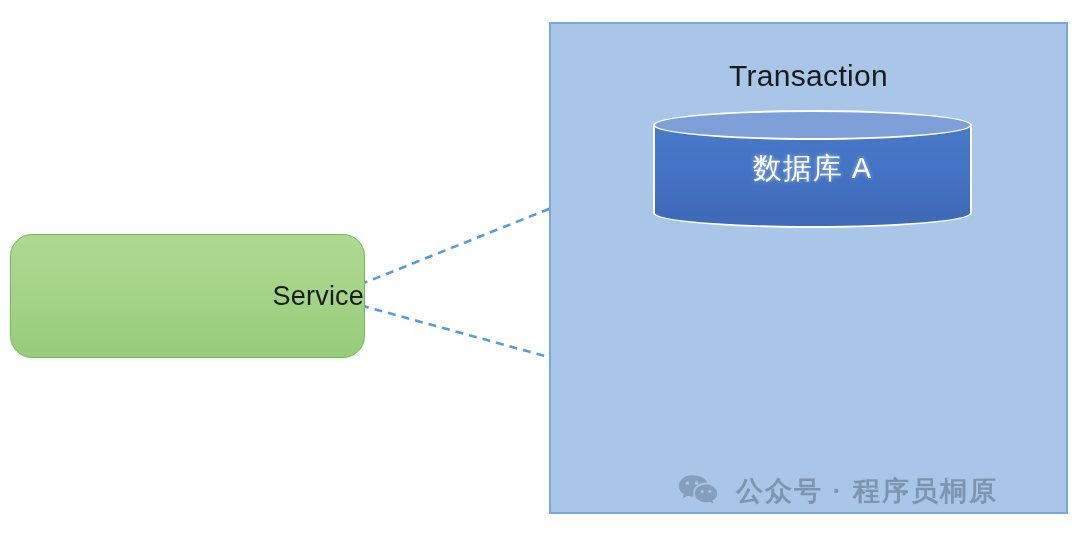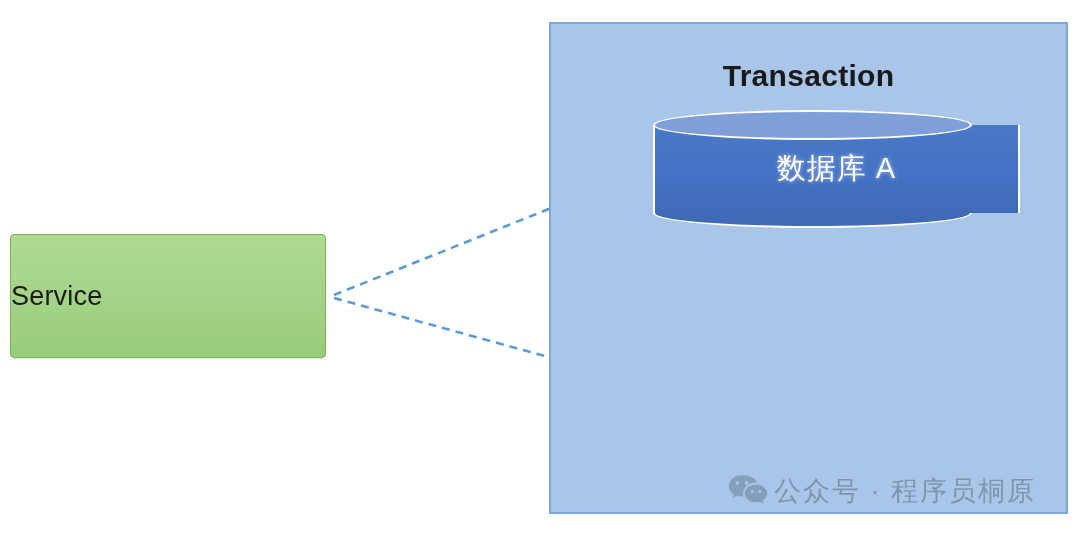--- a/index.html
+++ b/index.html
@@ -17,29 +17,29 @@
     height: 538px;
     background: #ffffff;
     overflow: hidden;
   }
 
   
   #service-node {
     position: absolute;
     left: 10px;
     top: 234px;
-    width: 316px;
+    width: 355px;
     height: 124px;
-    border-radius: 4px;
+    border-radius: 22px;
     background: linear-gradient(180deg, #adda90 0%, #a5d489 45%, #97cc79 100%);
     border: 1.5px solid #7cb45e;
     box-sizing: border-box;
     display: flex;
     align-items: center;
-    justify-content: flex-start;
+    justify-content: flex-end;
     box-shadow: 0 1px 2px rgba(0,0,0,0.08);
   }
   #service-label {
     font-size: 27px;
     color: #1b1b1b;
     letter-spacing: 0.2px;
     line-height: 1;
   }
 
   
@@ -53,31 +53,30 @@
     border: 2px solid #7ba7dc;
     box-sizing: border-box;
   }
   #transaction-title {
     position: absolute;
     left: 0;
     top: 35px;
     width: 100%;
     text-align: center;
     font-size: 30px;
-    font-weight: bold;
+    font-weight: normal;
     color: #1a1a1a;
     letter-spacing: 0.3px;
   }
 
   
   .cylinder {
     position: absolute;
     width: 319px;
     height: 118px;
-    padding-left: 48px;
   }
   .cyl-body {
     position: absolute;
     left: 0;
     right: 0;
     top: 15px;
     bottom: 15px;
     box-sizing: border-box;
   }
   .cyl-top, .cyl-bottom {
@@ -143,26 +142,27 @@
     left: 0;
     top: 0;
     width: 1080px;
     height: 538px;
     pointer-events: none;
   }
 
   
   #watermark {
     position: absolute;
-    left: 728px;
+    left: 678px;
     top: 474px;
     display: flex;
     align-items: center;
-    gap: 6px;
+    gap: 18px;
     opacity: 0.45;
+    font-weight: bold;
   }
   #wechat-icon { display: block; }
   #watermark-text {
     font-size: 27px;
     color: #4a5a6e;
     letter-spacing: 2px;
     line-height: 1;
     white-space: nowrap;
   }
 </style>

